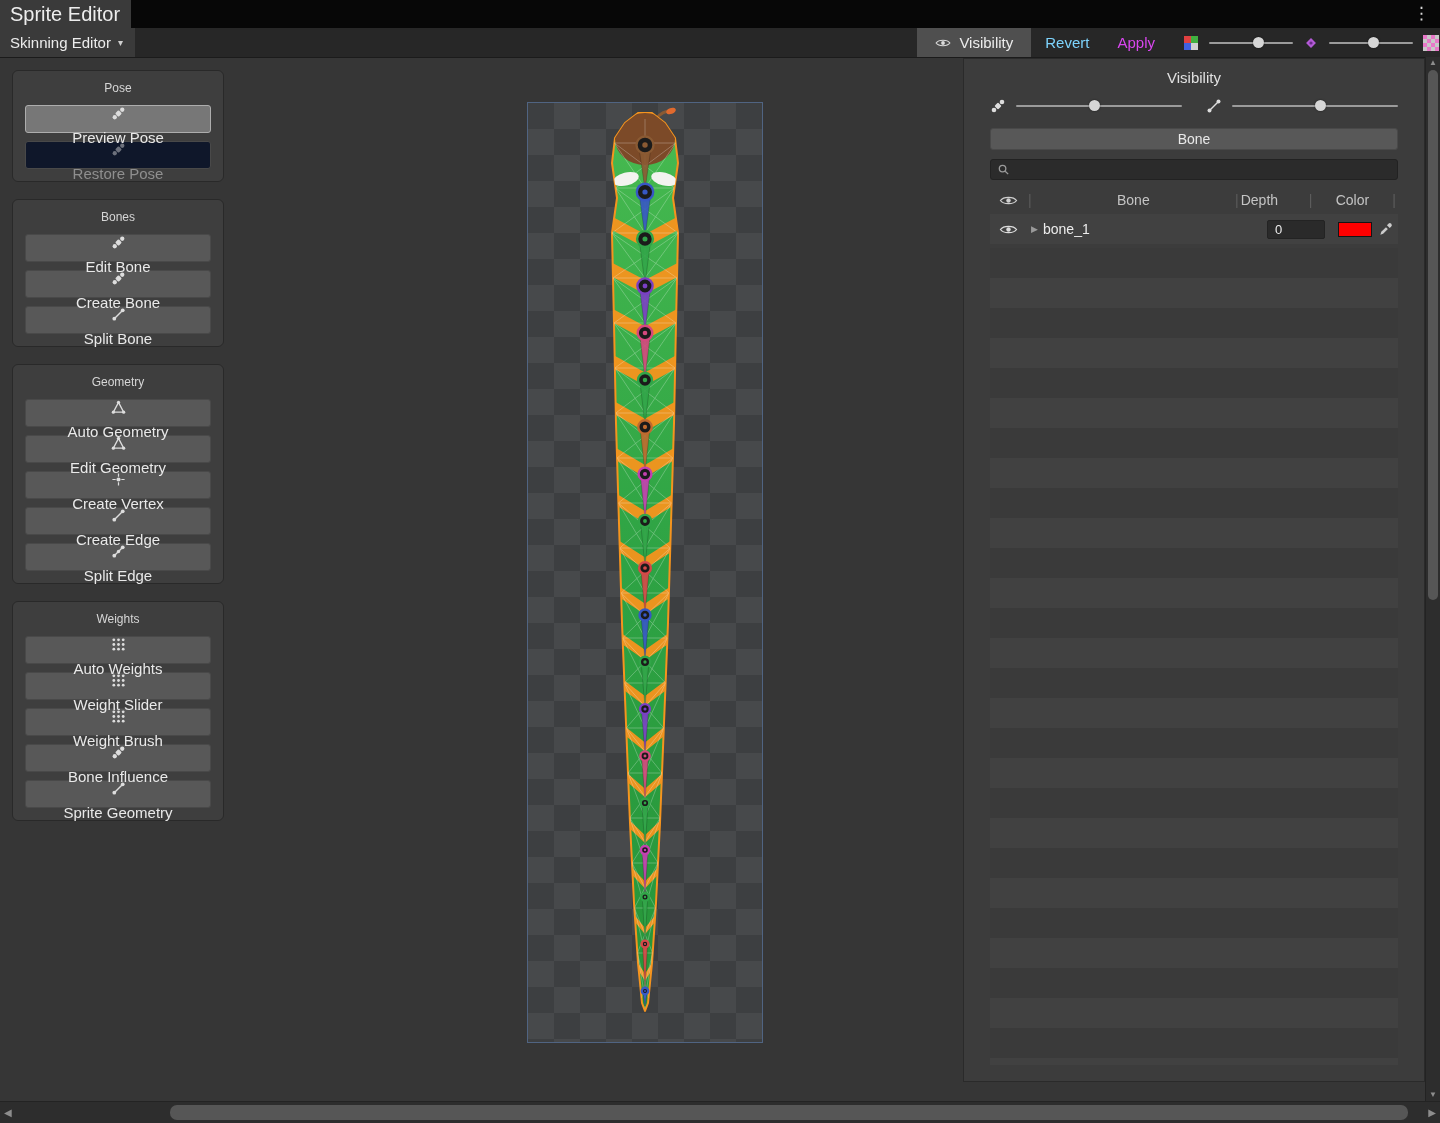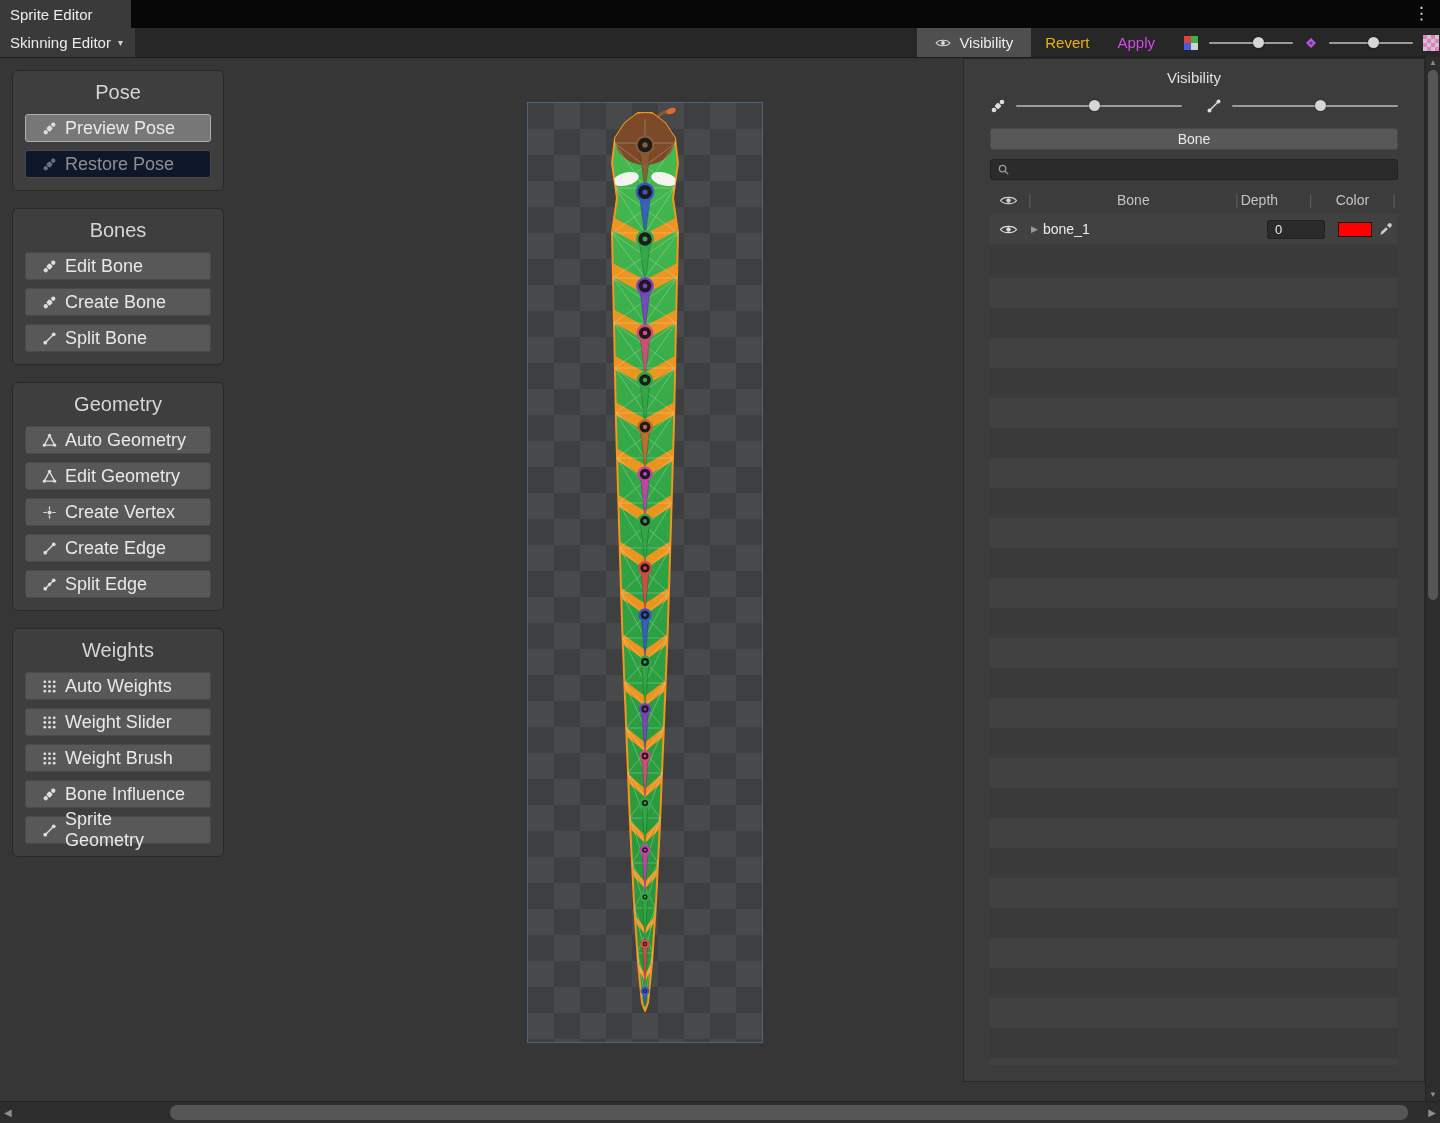--- a/index.html
+++ b/index.html
@@ -2,45 +2,45 @@
 <html><head>
 <meta charset="utf-8">
 <style>
   *{box-sizing:border-box;}
   html,body{margin:0;padding:0;}
   body{font-family:"Liberation Sans",sans-serif;background:#2a2a2a;color:#e6e6e6;}
   #app{position:relative;width:1440px;height:1123px;overflow:hidden;background:#363636;}
 
   
   .titlebar{position:absolute;top:0;left:0;width:100%;height:28px;background:#070707;}
-  .titletab{position:absolute;left:0;top:0;width:131px;height:28px;background:#3a3a3a;display:flex;align-items:center;padding-left:10px;font-size:15px;color:#ededed;}
+  .titletab{position:absolute;left:0;top:0;width:131px;height:28px;background:#3a3a3a;display:flex;align-items:center;padding-left:10px;font-size:20px;color:#ededed;}
   .kebab{position:absolute;right:10px;top:2px;font-size:17px;color:#d8d8d8;line-height:24px;cursor:default;}
 
   
   .toolbar{position:absolute;top:28px;left:0;width:100%;height:30px;background:#272727;border-bottom:1px solid #1b1b1b;}
   .modedrop{position:absolute;left:0;top:0;height:29px;background:#3a3a3a;display:flex;align-items:center;gap:7px;padding:0 12px 0 10px;font-size:15px;color:#ececec;}
   .caret{font-size:10px;color:#cfcfcf;}
   .tright{position:absolute;right:0;top:0;height:29px;display:flex;align-items:center;}
   .visbtn{height:29px;display:flex;align-items:center;gap:8px;padding:0 18px;background:#4f4f4f;border:none;color:#ececec;font-size:15px;font-family:inherit;cursor:default;}
   .txtbtn{background:none;border:none;font-size:15px;font-family:inherit;padding:0 14px;cursor:default;}
-  .revert{color:#eab308;}
+  .revert{color:#7dd3fc;}
   .apply{color:#d946ef;}
   .ic{display:inline-flex;align-items:center;justify-content:center;flex:0 0 auto;}
   .ic svg{display:block;}
   .ic16 svg{width:16px;height:16px;}
   .ic15 svg{width:15px;height:15px;}
   .track{position:relative;width:84px;height:2px;background:#9b9b9b;border-radius:1px;margin:0 10px;}
   .knob{position:absolute;top:-5px;width:11px;height:11px;border-radius:50%;background:#d6d6d6;box-shadow:0 0 2px rgba(0,0,0,.6);}
   .gap-l{margin-left:14px;}
 
   
   .tools{position:absolute;left:12px;top:70px;width:212px;}
   .sec{background:#3e3e3e;border:1px solid #292929;border-radius:6px;padding:8px 12px 12px;margin-bottom:17px;}
-  .sec h3{margin:2px 0 10px;font-size:20px;font-weight:normal;color:#d6d6d6;text-align:center;}
-  .tbtn{display:flex;align-items:center;gap:8px;width:100%;height:28px;background:#585858;border:1px solid #494949;border-radius:3px;color:#e9e9e9;font-size:18px;font-family:inherit;padding:0 16px;cursor:default;text-align:left;}
+  .sec h3{margin:2px 0 10px;font-size:12px;font-weight:normal;color:#d6d6d6;text-align:center;}
+  .tbtn{display:flex;align-items:center;gap:8px;width:100%;height:28px;background:#585858;border:1px solid #494949;border-radius:3px;color:#e9e9e9;font-size:15px;font-family:inherit;padding:0 16px;cursor:default;text-align:left;flex-direction:column;}
   .tbtn + .tbtn{margin-top:8px;}
   .tbtn.active{background:#777777;border-color:#adadad;}
   .tbtn.disabled{background:#0f172a;color:#8f8f8f;}
   .tbtn.disabled .ic{opacity:.45;}
 
   
   .frame{position:absolute;left:528px;top:103px;width:234px;height:939px;
     background:repeating-conic-gradient(#47494b 0% 25%, #3d3f41 0% 50%) 0 0/52px 52px;
     outline:1px solid rgba(105,145,205,.5);}
   #sprite-svg{position:absolute;left:0;top:0;width:100%;height:100%;}

